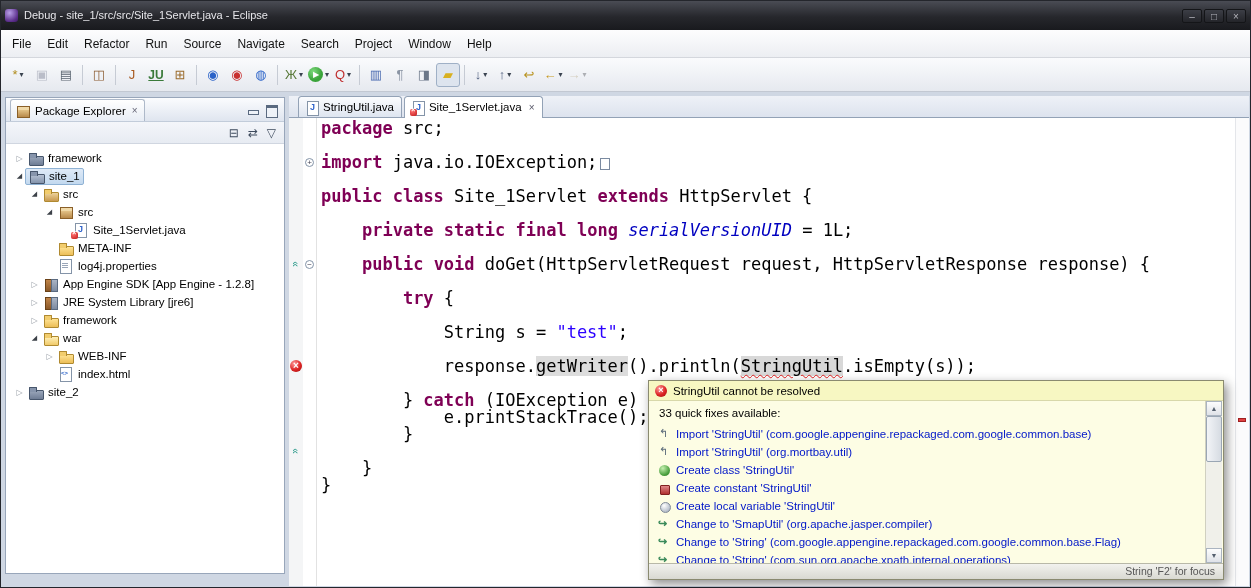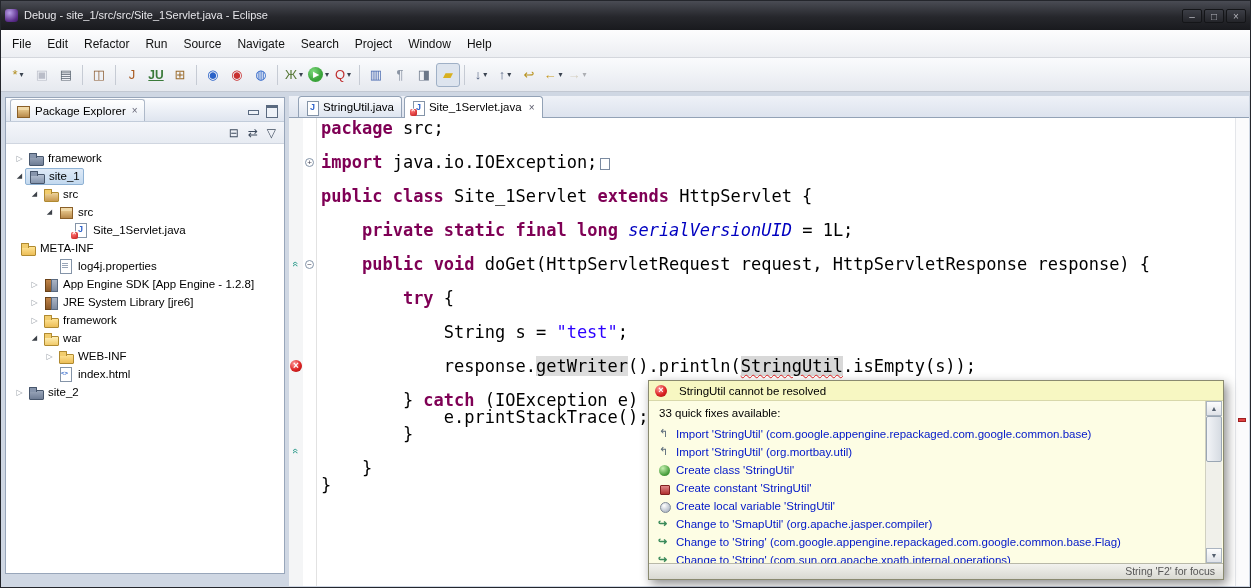--- a/index.html
+++ b/index.html
@@ -88,21 +88,21 @@
 .foldbox{display:inline-block;width:10px;height:12px;border:1px solid #7a8aa0;background:#fff;vertical-align:-2px;margin-left:3px}
 .fold-marker{position:absolute;left:2px;width:9px;height:9px;border:1px solid #8494a8;border-radius:50%;background:#fff;font-size:8px;line-height:7px;text-align:center;color:#445}
 .err-ball{width:13px;height:13px;border-radius:50%;background:radial-gradient(circle at 35% 30%,#ff9a9a,#dc2424 55%,#9c0c0c);position:relative;flex:0 0 13px}
 .err-ball::after{content:'×';position:absolute;left:0;right:0;top:-1px;text-align:center;color:#fff;font-size:10px;font-weight:bold;line-height:13px}
 .m-error{position:absolute;left:1px;width:12px;height:12px}
 .range-marker{position:absolute;left:3px;color:#2a9a8a;font-size:10px;line-height:10px;transform:rotate(90deg)}
 .overview-ruler{position:absolute;right:0;top:0;bottom:0;width:14px;background:#fbfbfc;border-left:1px solid #e4e6ea}
 .ov-err{position:absolute;right:3px;top:300px;width:8px;height:4px;background:#e04040;border:1px solid #a02020}
 
 .popup{position:absolute;left:647px;top:288px;width:576px;height:200px;background:#fdfde4;border:1px solid #8a8a70;box-shadow:3px 4px 10px rgba(0,0,0,.45);z-index:10;overflow:hidden}
-.pp-header{height:20px;display:flex;align-items:center;gap:12px;padding:0 6px;background:#f7f7c2;border-bottom:1px solid #d8d8aa;font-size:11.5px}
+.pp-header{height:20px;display:flex;align-items:center;gap:6px;padding:0 6px;background:#f7f7c2;border-bottom:1px solid #d8d8aa;font-size:11.5px}
 .pp-header .err-ball{width:12px;height:12px;flex:0 0 12px}
 .pp-header .err-ball::after{font-size:9px;line-height:12px}
 .pp-sub{padding:6px 0 2px 10px;font-size:11.5px}
 .pp-list{position:absolute;left:5px;right:21px;top:44px;bottom:16px;overflow:hidden}
 .qf-row{height:18px;display:flex;align-items:center;padding-left:3px}
 .qi{width:15px;height:15px;position:relative;flex:0 0 15px;margin-right:4px}
 .qi-import-fix::after{content:'↰';position:absolute;left:2px;top:0;color:#5a6a7a;font-size:11px}
 .qi-create-class::after{content:'';position:absolute;left:2px;top:2px;width:11px;height:11px;border-radius:50%;background:radial-gradient(circle at 35% 30%,#c6f0b0,#4a9e3e 65%,#2e7a28)}
 .qi-create-constant::after{content:'';position:absolute;left:3px;top:4px;width:8px;height:8px;background:linear-gradient(#e08888,#b03030);border:1px solid #802020;border-radius:1px}
 .qi-create-local::after{content:'';position:absolute;left:3px;top:3px;width:9px;height:9px;border-radius:50%;background:radial-gradient(circle at 35% 30%,#ffffff,#b8c0cc 70%,#98a2b0);border:1px solid #808a98}
@@ -270,21 +270,21 @@
           </div>
           <div class="tree-row" style="padding-left: 53px;">
             <span class="expander"></span>
             <span class="row-inner">
               <span class="ticon ic-java-file">
                 <i class="errdot"></i>
               </span>
               <span class="tlabel">Site_1Servlet.java</span>
             </span>
           </div>
-          <div class="tree-row" style="">
+          <div class="tree-row" style="padding-left: 38px;">
             <span class="expander"></span>
             <span class="row-inner">
               <span class="ticon ic-folder"></span>
               <span class="tlabel">META-INF</span>
             </span>
           </div>
           <div class="tree-row" style="padding-left: 38px;">
             <span class="expander"></span>
             <span class="row-inner">
               <span class="ticon ic-file"></span>

